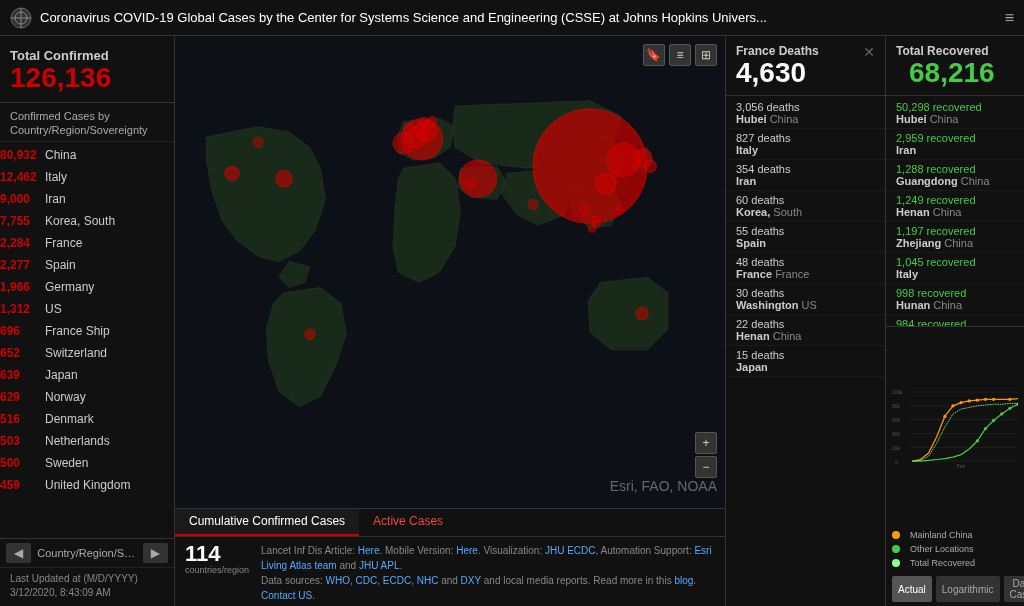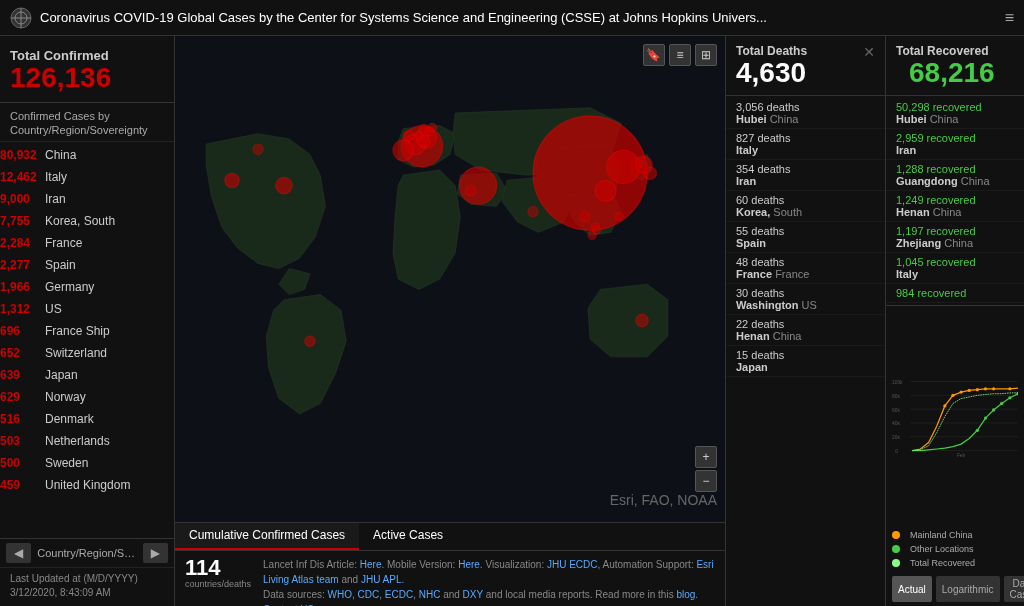--- a/index.html
+++ b/index.html
@@ -201,37 +201,37 @@
     .map-tabs {
       display: flex;
       background: #111;
       border-top: 1px solid #333;
       height: 28px;
     }
     .map-tab {
       padding: 5px 14px;
       cursor: pointer;
       font-size: 12px;
-      color: #ffffff;
+      color: #ef4444;
       border-bottom: 2px solid transparent;
     }
     .map-tab.active {
       color: #fff;
       border-bottom: 2px solid #c00;
       background: #1a1a1a;
     }
 
     
     .info-bar {
       background: #111;
       border-top: 1px solid #333;
       padding: 6px 10px;
       font-size: 10px;
       color: #888;
-      height: 56px;
+      height: 70px;
       overflow: hidden;
       display: flex;
       align-items: flex-start;
     }
     .info-count {
       margin-right: 12px;
       flex-shrink: 0;
     }
     .info-count-num {
       color: #fff;
@@ -601,34 +601,34 @@
     </div>
 
     <div class="map-tabs">
     <div class="map-tab active">Cumulative Confirmed Cases</div>
         <div class="map-tab">Active Cases</div>
       </div>
 
     <div class="info-bar">
       <div class="info-count">
         <div class="info-count-num">114</div>
-        <div class="info-count-label">countries/deaths</div>
+        <div class="info-count-label">countries/region</div>
       </div>
       <div class="info-text">
         <span>Lancet Inf Dis Article: <span class="info-link">Here</span>. Mobile Version: <span class="info-link">Here</span>. Visualization: <span class="info-link">JHU ECDC</span>, Automation Support: <span class="info-link">Esri Living Atlas team</span> and <span class="info-link">JHU APL</span>.<br>
         Data sources: <span class="info-link">WHO</span>, <span class="info-link">CDC</span>, <span class="info-link">ECDC</span>, <span class="info-link">NHC</span> and <span class="info-link">DXY</span> and local media reports. Read more in this <span class="info-link">blog</span>. <span class="info-link">Contact US</span>.<br>
         Downloadable database: GitHub: <span class="info-link">Here</span>. Feature layer: <span class="info-link">Here</span>.</span>
       </div>
     </div>
   </div>
 
   <div class="right-panel">
     <div class="deaths-section">
       <span class="deaths-close">✕</span>
-      <div class="deaths-label">Total Deaths</div>
+      <div class="deaths-label">France Deaths</div>
       <div class="deaths-value">4,630</div>
     </div>
     <div class="deaths-list">
         <div class="death-item">
           <div class="death-count">3,056 deaths</div>
           <div class="death-location"><span class="region">Hubei</span> <span class="country">China</span></div>
         </div>
         <div class="death-item">
           <div class="death-count">827 deaths</div>
           <div class="death-location"><span class="region">Italy</span> <span class="country"></span></div>
@@ -686,20 +686,24 @@
           <div class="recovered-count">1,249 recovered</div>
           <div class="recovered-location"><span class="region">Henan</span> <span class="country">China</span></div>
         </div>
         <div class="recovered-item">
           <div class="recovered-count">1,197 recovered</div>
           <div class="recovered-location"><span class="region">Zhejiang</span> <span class="country">China</span></div>
         </div>
         <div class="recovered-item">
           <div class="recovered-count">1,045 recovered</div>
           <div class="recovered-location"><span class="region">Italy</span> <span class="country"></span></div>
+        </div>
+        <div class="recovered-item">
+          <div class="recovered-count">998 recovered</div>
+          <div class="recovered-location"><span class="region">Hunan</span> <span class="country">China</span></div>
         </div>
         <div class="recovered-item">
           <div class="recovered-count">984 recovered</div>
         </div>
       </div>
     <div class="chart-section">
       <svg class="chart-canvas" viewBox="0 0 155 100" preserveAspectRatio="xMidYMid meet">
 
         <text x="0" y="8" fill="#555" font-size="6">100k</text>
         <line x1="22" y1="5" x2="155" y2="5" stroke="#333" stroke-width="0.5"></line>

